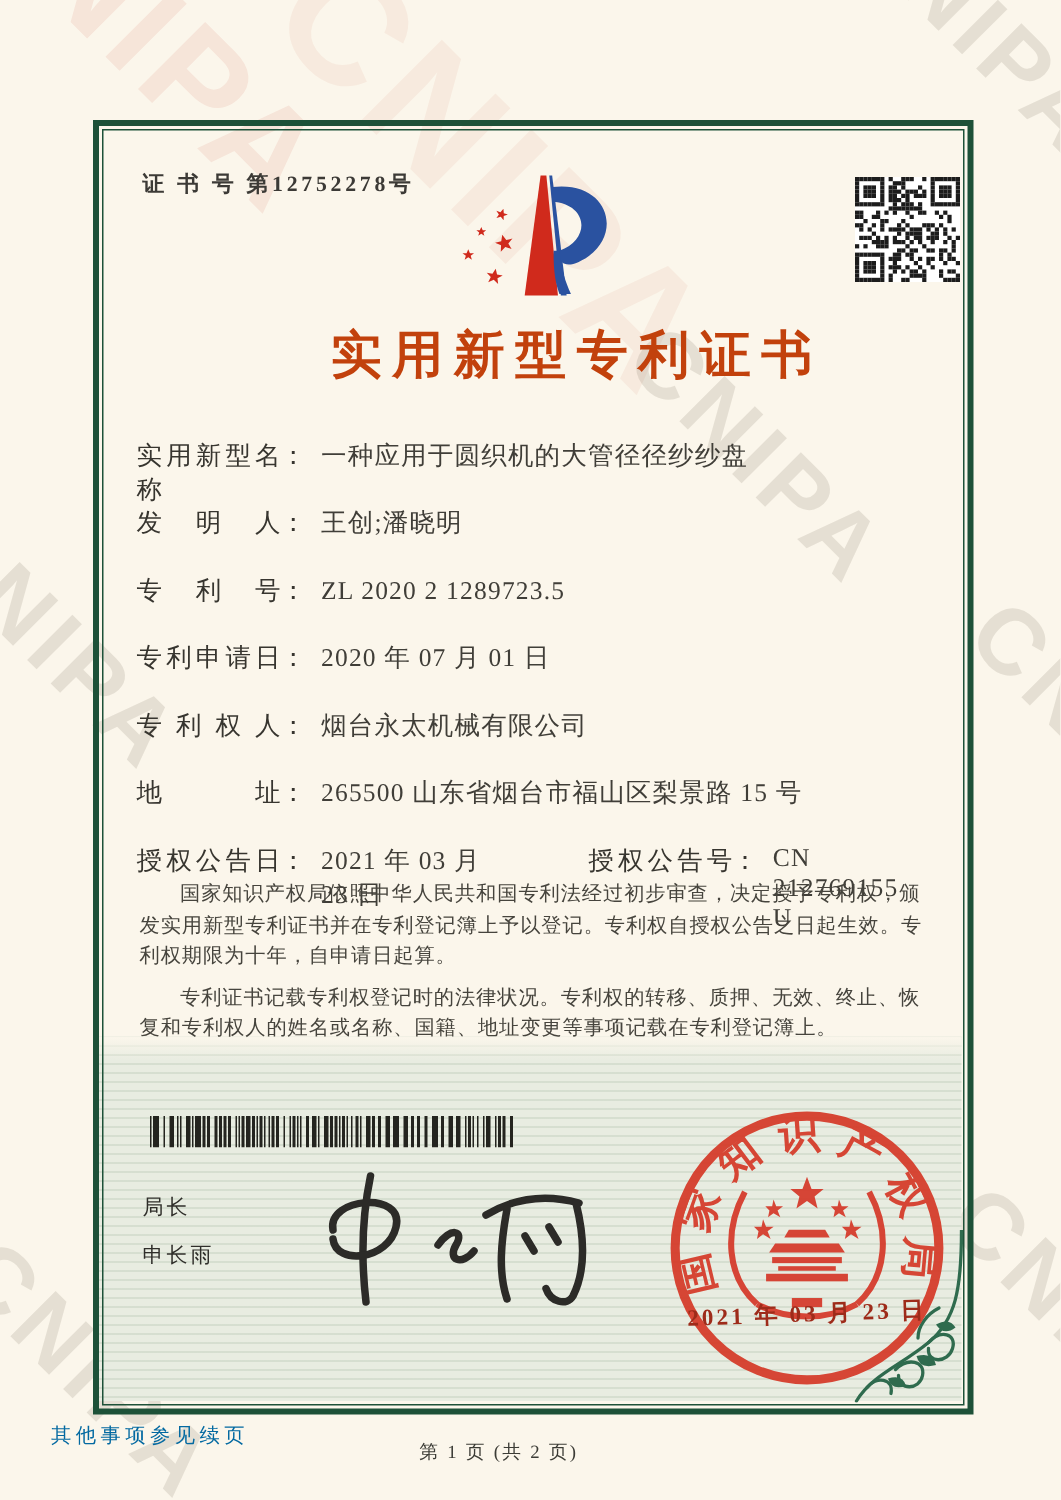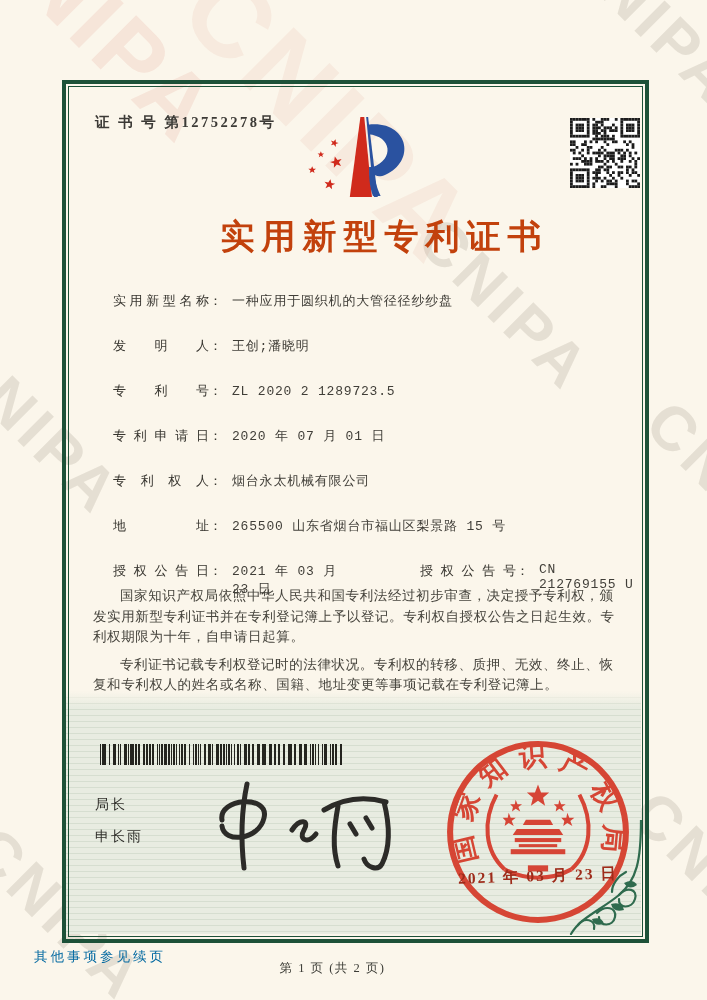--- a/index.html
+++ b/index.html
@@ -29,21 +29,21 @@
   .frame{position:absolute;left:62px;top:80px;width:579px;height:855px;
       border:4px solid #1d5138;z-index:2;pointer-events:none;}
   .frame-inner{position:absolute;left:2px;top:2px;right:2px;bottom:2px;border:1px solid #1d5138;}
   
   .cert-no{position:absolute;left:95px;top:113px;font-size:14.5px;letter-spacing:2.5px;color:#3c3a36;z-index:3;font-weight:bold;}
   .logo{position:absolute;left:290px;top:110px;z-index:3;}
   .qr{position:absolute;left:570px;top:118px;z-index:3;}
   .title{position:absolute;left:62px;top:214px;width:579px;text-align:center;z-index:3;
       font-size:34px;font-weight:bold;letter-spacing:7px;color:#c2410c;padding-left:33px;}
   
-  .fields{position:absolute;left:113px;top:292px;width:525px;z-index:3;font-size:13px;font-family:Liberation Mono, monospace;}
+  .fields{position:absolute;left:91px;top:292px;width:525px;z-index:3;font-size:17px;}
   .frow{display:flex;align-items:baseline;height:45px;}
   .frow.grant{height:auto;}
   .flabel{display:inline-block;width:96px;text-align:justify;text-align-last:justify;
       color:#37352f;flex:none;}
   .fcolon{margin-right:10px;color:#37352f;}
   .fvalue{letter-spacing:0.8px;color:#403e38;}
   .grant-pair{display:flex;align-items:flex-start;}
   .grant-pair.second{margin-left:59px;}
   
   .paras{position:absolute;left:93px;top:586px;width:524px;z-index:3;}

